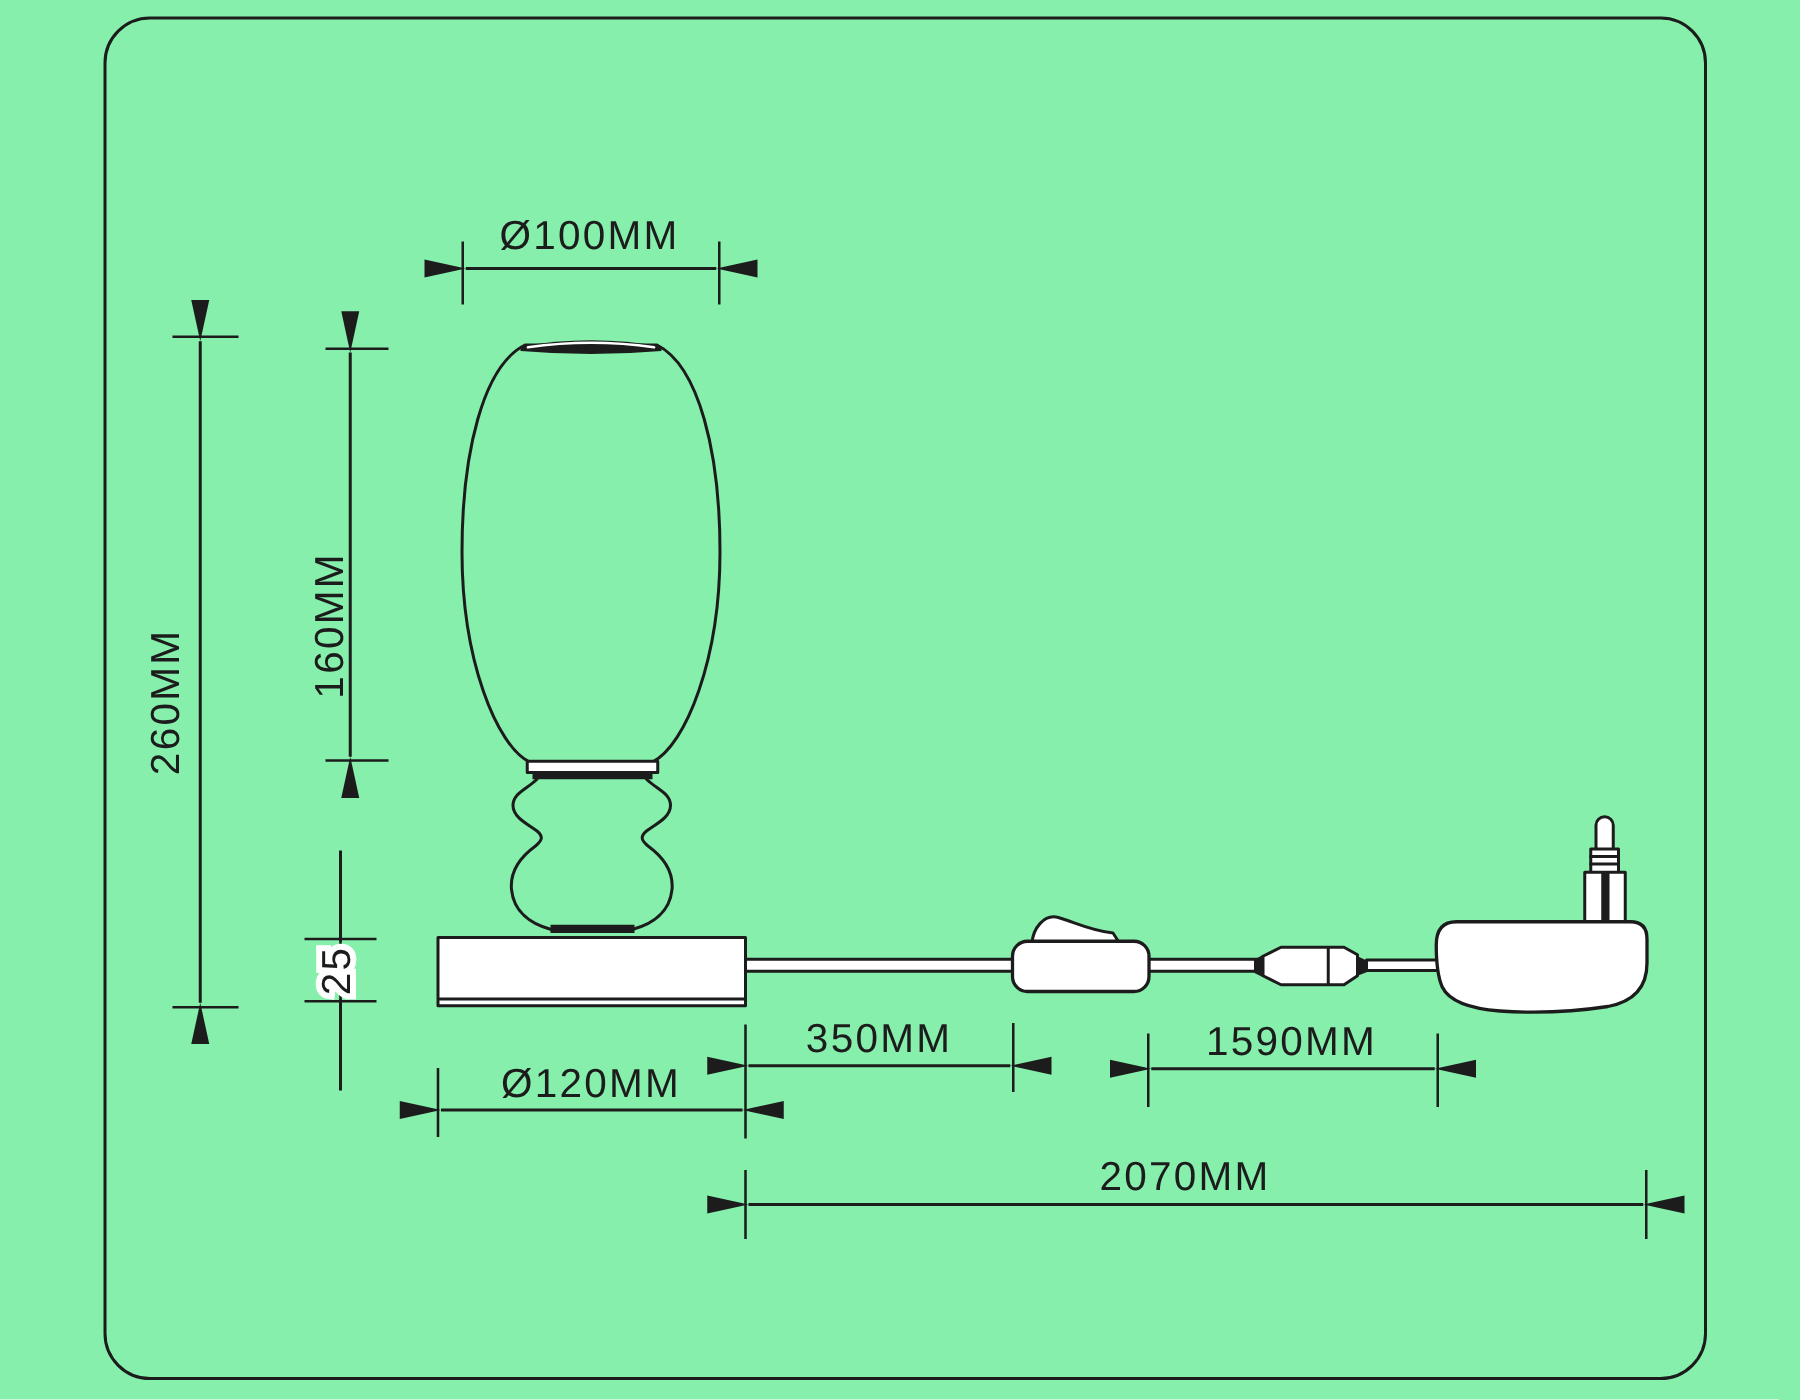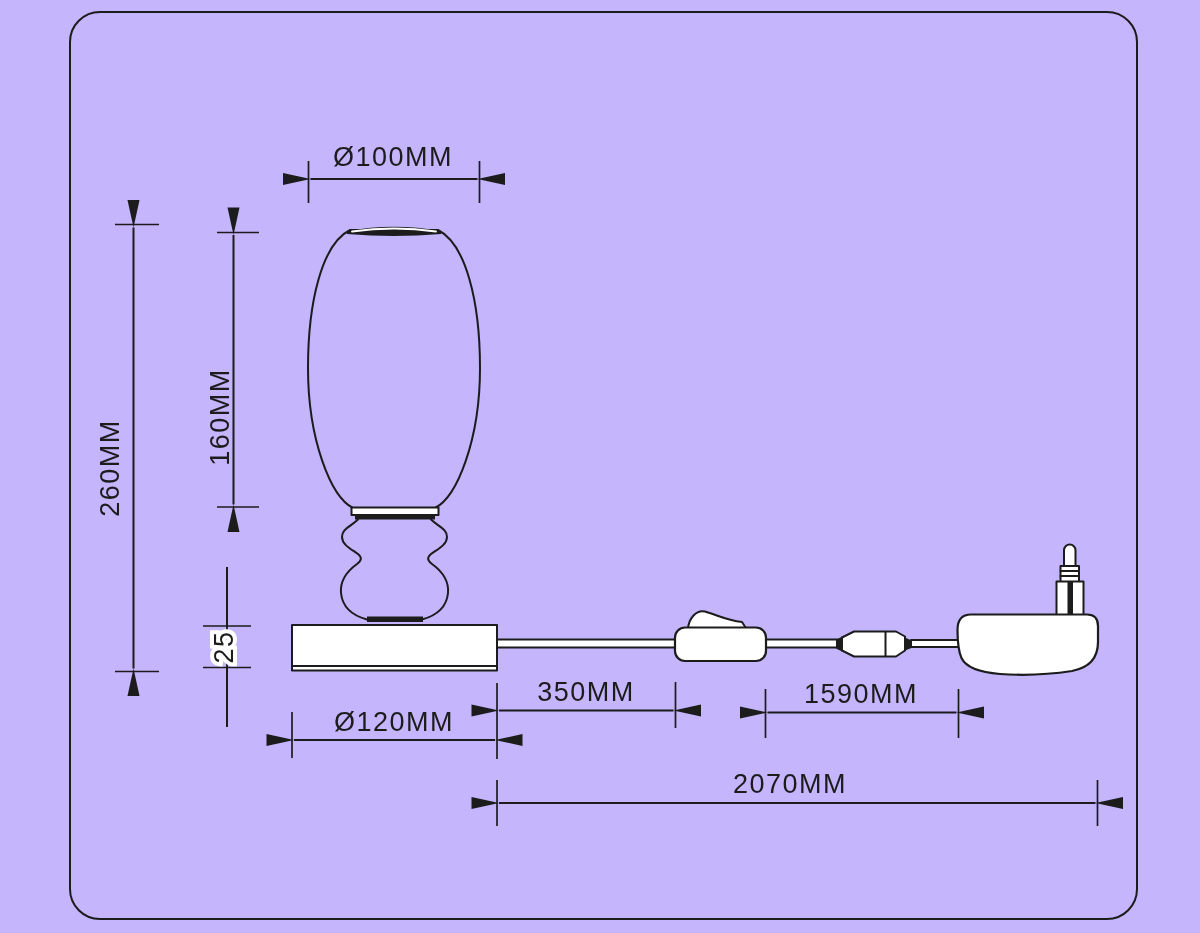--- a/index.html
+++ b/index.html
@@ -1,19 +1,19 @@
 <!DOCTYPE html>
 <html><head>
 <meta charset="utf-8">
 <style>
   :root { --ink: #1c1c1c; }
   html, body { margin: 0; padding: 0; background: #ffffff; }
   .stage {
     width: 1200px; height: 933px;
-    position: relative; background: #c4b5fd;
+    position: relative; background: #86efac;
     overflow: hidden;
   }
   svg { display: block; }
   .frame { fill: none; stroke: var(--ink); stroke-width: 2; }
   .ln   { fill: none; stroke: var(--ink); stroke-width: 2; stroke-linejoin: round; stroke-linecap: round; }
   .lnf  { fill: #ffffff; stroke: var(--ink); stroke-width: 2; stroke-linejoin: round; }
   .ln2  { fill: #ffffff; stroke: var(--ink); stroke-width: 2.2; stroke-linejoin: round; }
   .dark { fill: var(--ink); stroke: none; }
   .wline { fill: none; stroke: #ffffff; stroke-width: 1.8; stroke-linecap: round; }
   .tick { stroke: var(--ink); stroke-width: 1.7; fill: none; }

